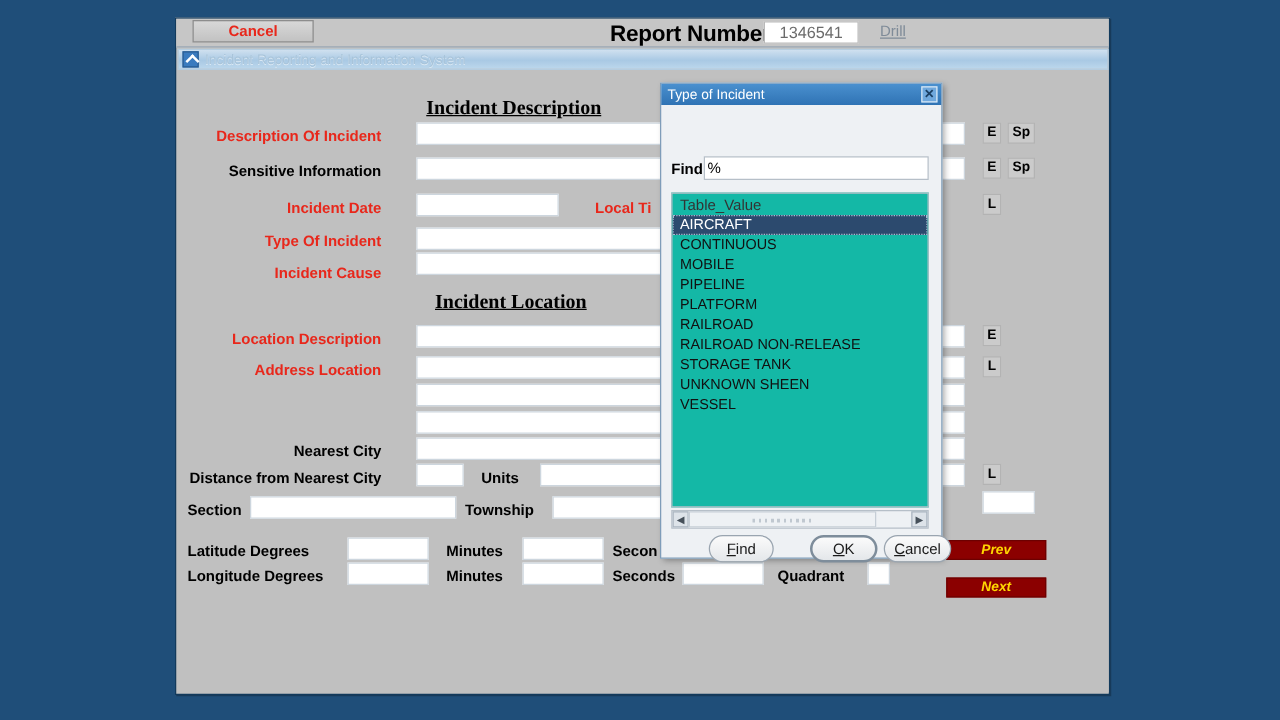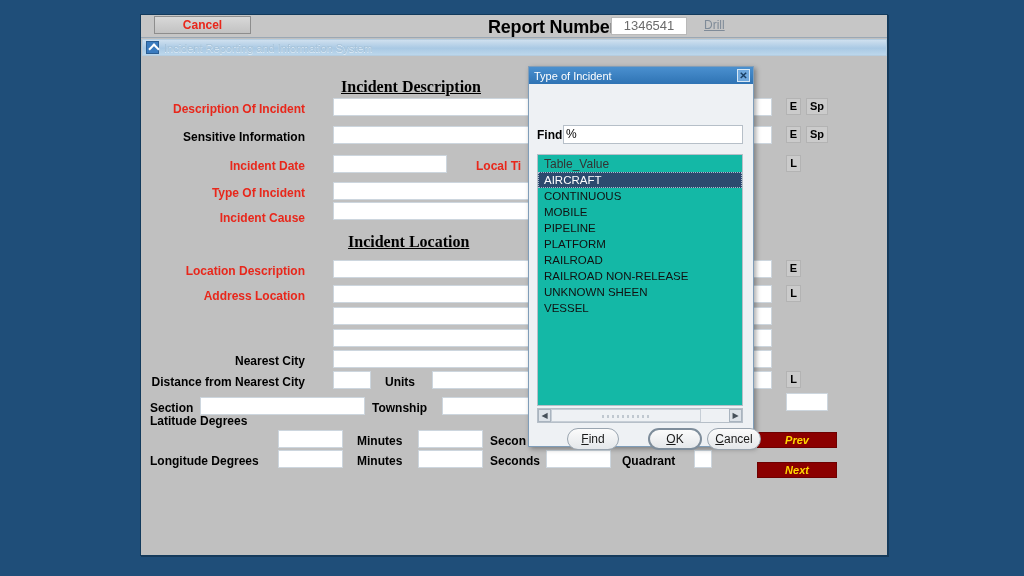--- a/index.html
+++ b/index.html
@@ -313,21 +313,21 @@
     <div class="lbl" style="left:243px; top:319px;">Units</div>
     <div class="fld" style="left:290px; top:315px; width:340px;"></div>
     <div class="minibtn" style="left:644px; top:315px; width:15px;">L</div>
 
     <div class="lbl" style="left:8px; top:345px;">Section</div>
     <div class="fld" style="left:58px; top:341px; width:165px;"></div>
     <div class="lbl" style="left:230px; top:345px;">Township</div>
     <div class="fld" style="left:300px; top:341px; width:183px;"></div>
     <div class="fld" style="left:644px; top:337px; width:42px;"></div>
 
-    <div class="lbl" style="left:8px; top:358px;">Latitude Degrees</div>
+    <div class="lbl" style="left:8px; top:378px;">Latitude Degrees</div>
     <div class="fld" style="left:136px; top:374px; width:65px;"></div>
     <div class="lbl" style="left:215px; top:378px;">Minutes</div>
     <div class="fld" style="left:276px; top:374px; width:65px;"></div>
     <div class="lbl" style="left:348px; top:378px;">Secon</div>
 
     <div class="lbl" style="left:8px; top:398px;">Longitude Degrees</div>
     <div class="fld" style="left:136px; top:394px; width:65px;"></div>
     <div class="lbl" style="left:215px; top:398px;">Minutes</div>
     <div class="fld" style="left:276px; top:394px; width:65px;"></div>
     <div class="lbl" style="left:348px; top:398px;">Seconds</div>
@@ -352,20 +352,21 @@
 
     <div id="lov-list">
       <div id="lov-header">Table_Value</div>
       <div class="lov-item selected">AIRCRAFT</div>
       <div class="lov-item">CONTINUOUS</div>
       <div class="lov-item">MOBILE</div>
       <div class="lov-item">PIPELINE</div>
       <div class="lov-item">PLATFORM</div>
       <div class="lov-item">RAILROAD</div>
       <div class="lov-item">RAILROAD NON-RELEASE</div>
+      <div class="lov-item">STORAGE TANK</div>
       <div class="lov-item">UNKNOWN SHEEN</div>
       <div class="lov-item">VESSEL</div>
     </div>
 
     <div id="lov-hscroll">
       <span class="scroll-arrow">◀</span>
       <span id="scroll-track">
         <span id="scroll-thumb"></span>
       </span>
       <span class="scroll-arrow">▶</span>

